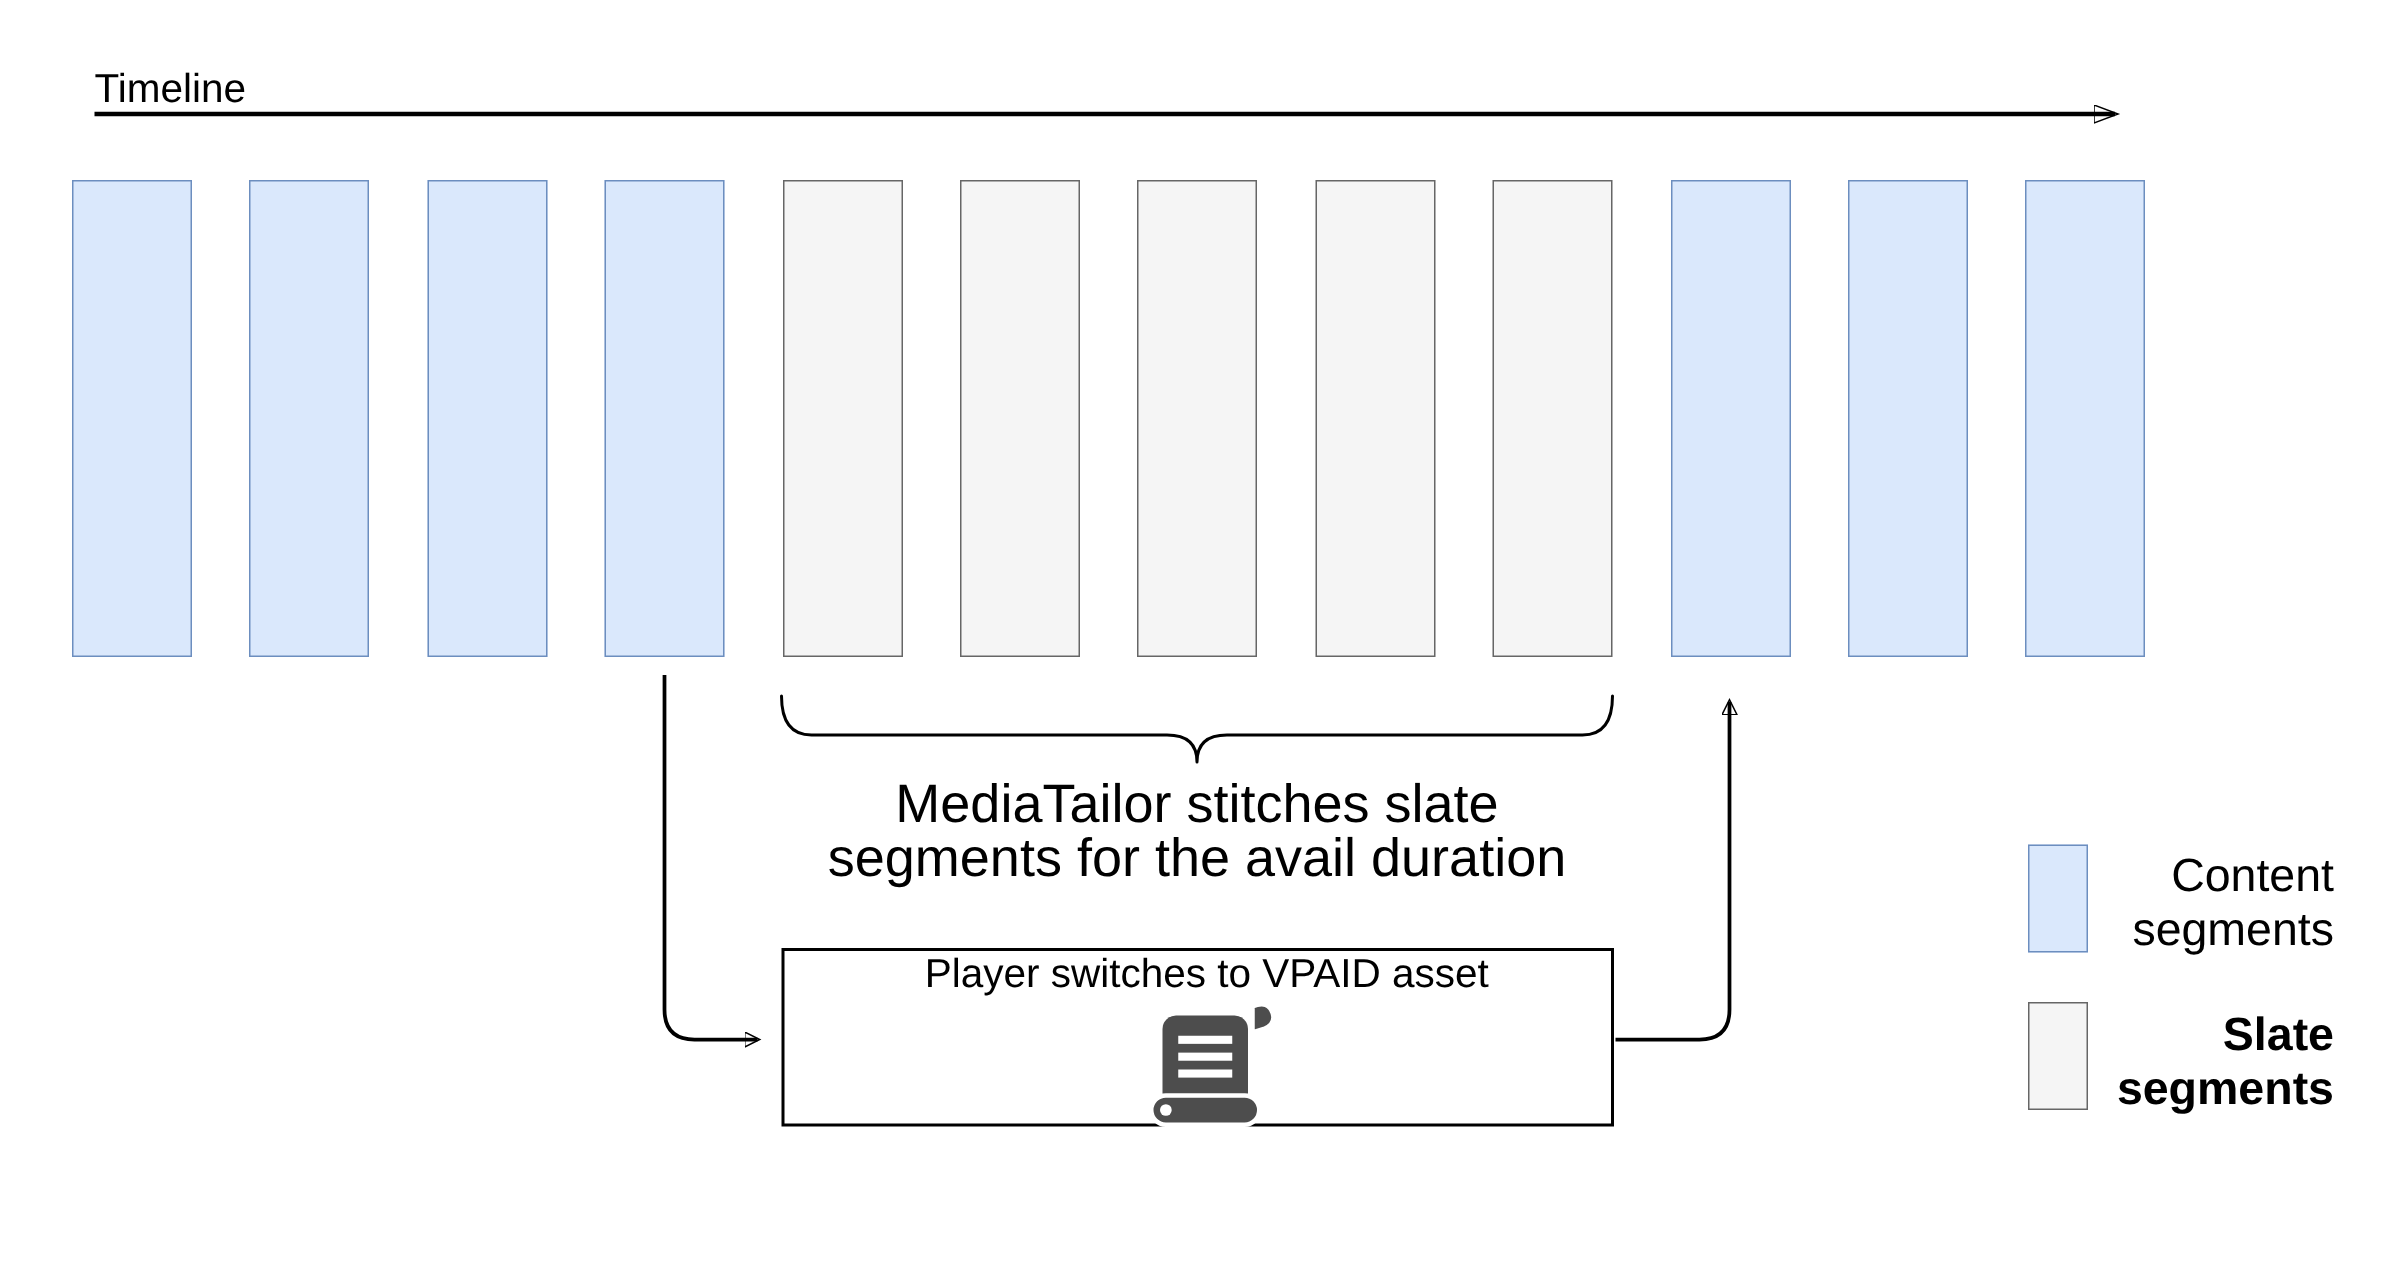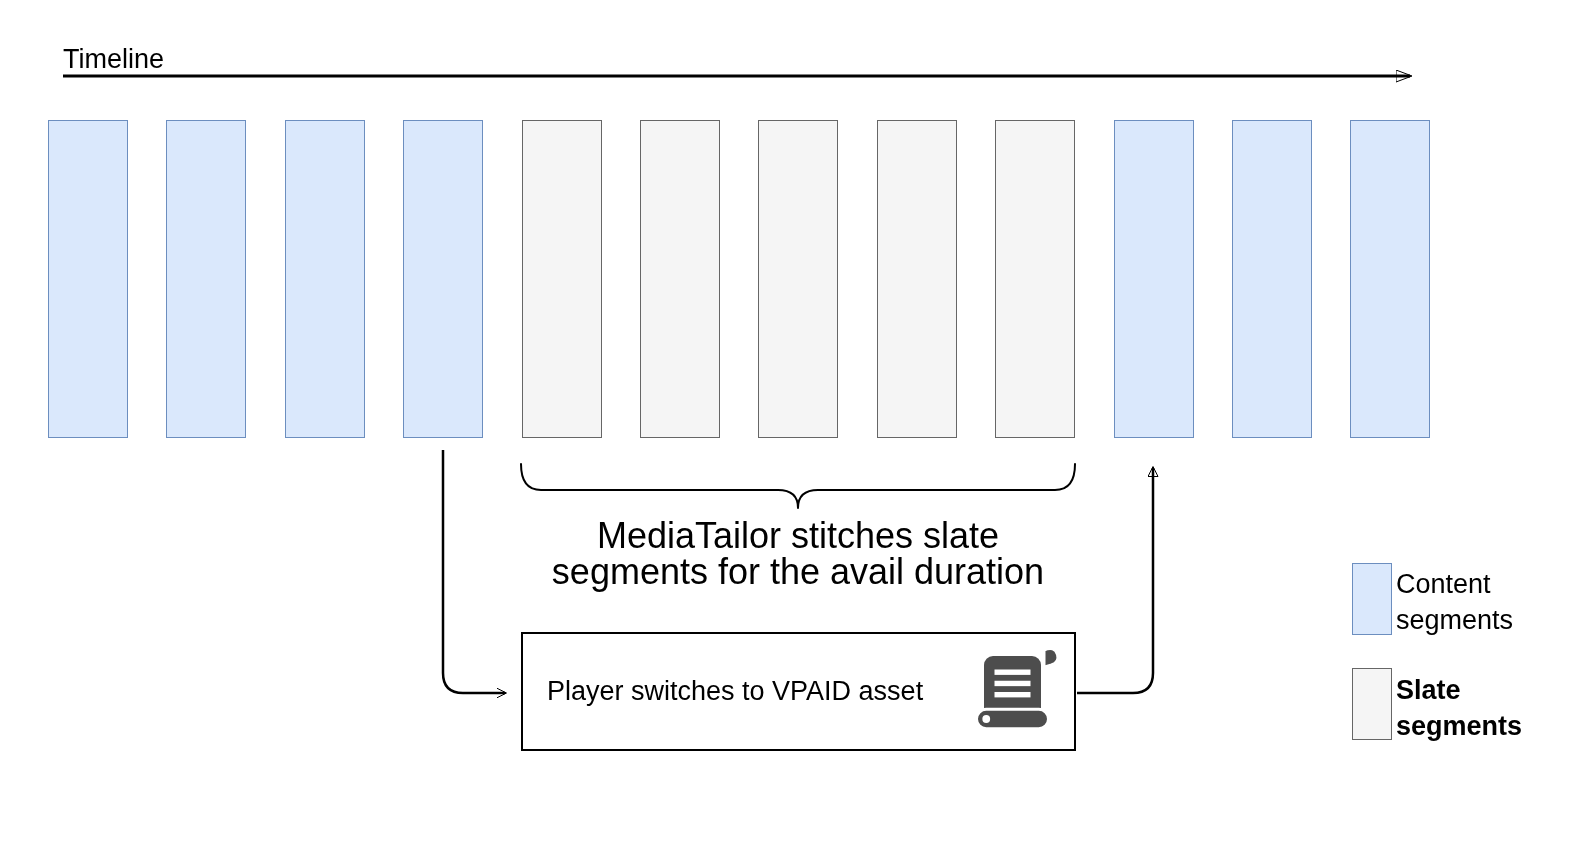--- a/index.html
+++ b/index.html
@@ -55,22 +55,23 @@
   }
 
   .player-box {
     position:absolute;
     left:521px; top:632px;
     width:555px; height:119px;
     background:#ffffff;
     border:2px solid #000000;
     display:flex;
     align-items:center;
-    justify-content:space-between;
+    justify-content:flex-start;
     padding:0 12px 0 24px;
+    flex-direction:column;
   }
   .player-box .label {
     font-size:27px;
   }
   .player-box .icon-wrap { width:96px; height:96px; flex:0 0 auto; }
 
   .legend-swatch {
     position:absolute;
     left:1352px;
     width:40px; height:72px;
@@ -82,22 +83,22 @@
   }
   .legend-swatch.slate {
     top:668px;
     background:var(--slate-fill,#f5f5f5);
     border:1.5px solid var(--slate-border,#666666);
   }
   .legend-label {
     position:absolute;
     left:1396px;
     width:160px;
-    text-align:left;
-    font-size:27px;
+    text-align:right;
+    font-size:31px;
     line-height:36px;
     white-space:pre-line;
   }
   .legend-label.content { top:566px; }
   .legend-label.slate   { top:672px;font-weight:bold; }
 </style>
 </head>
 <body>
 
 <div class="canvas">

